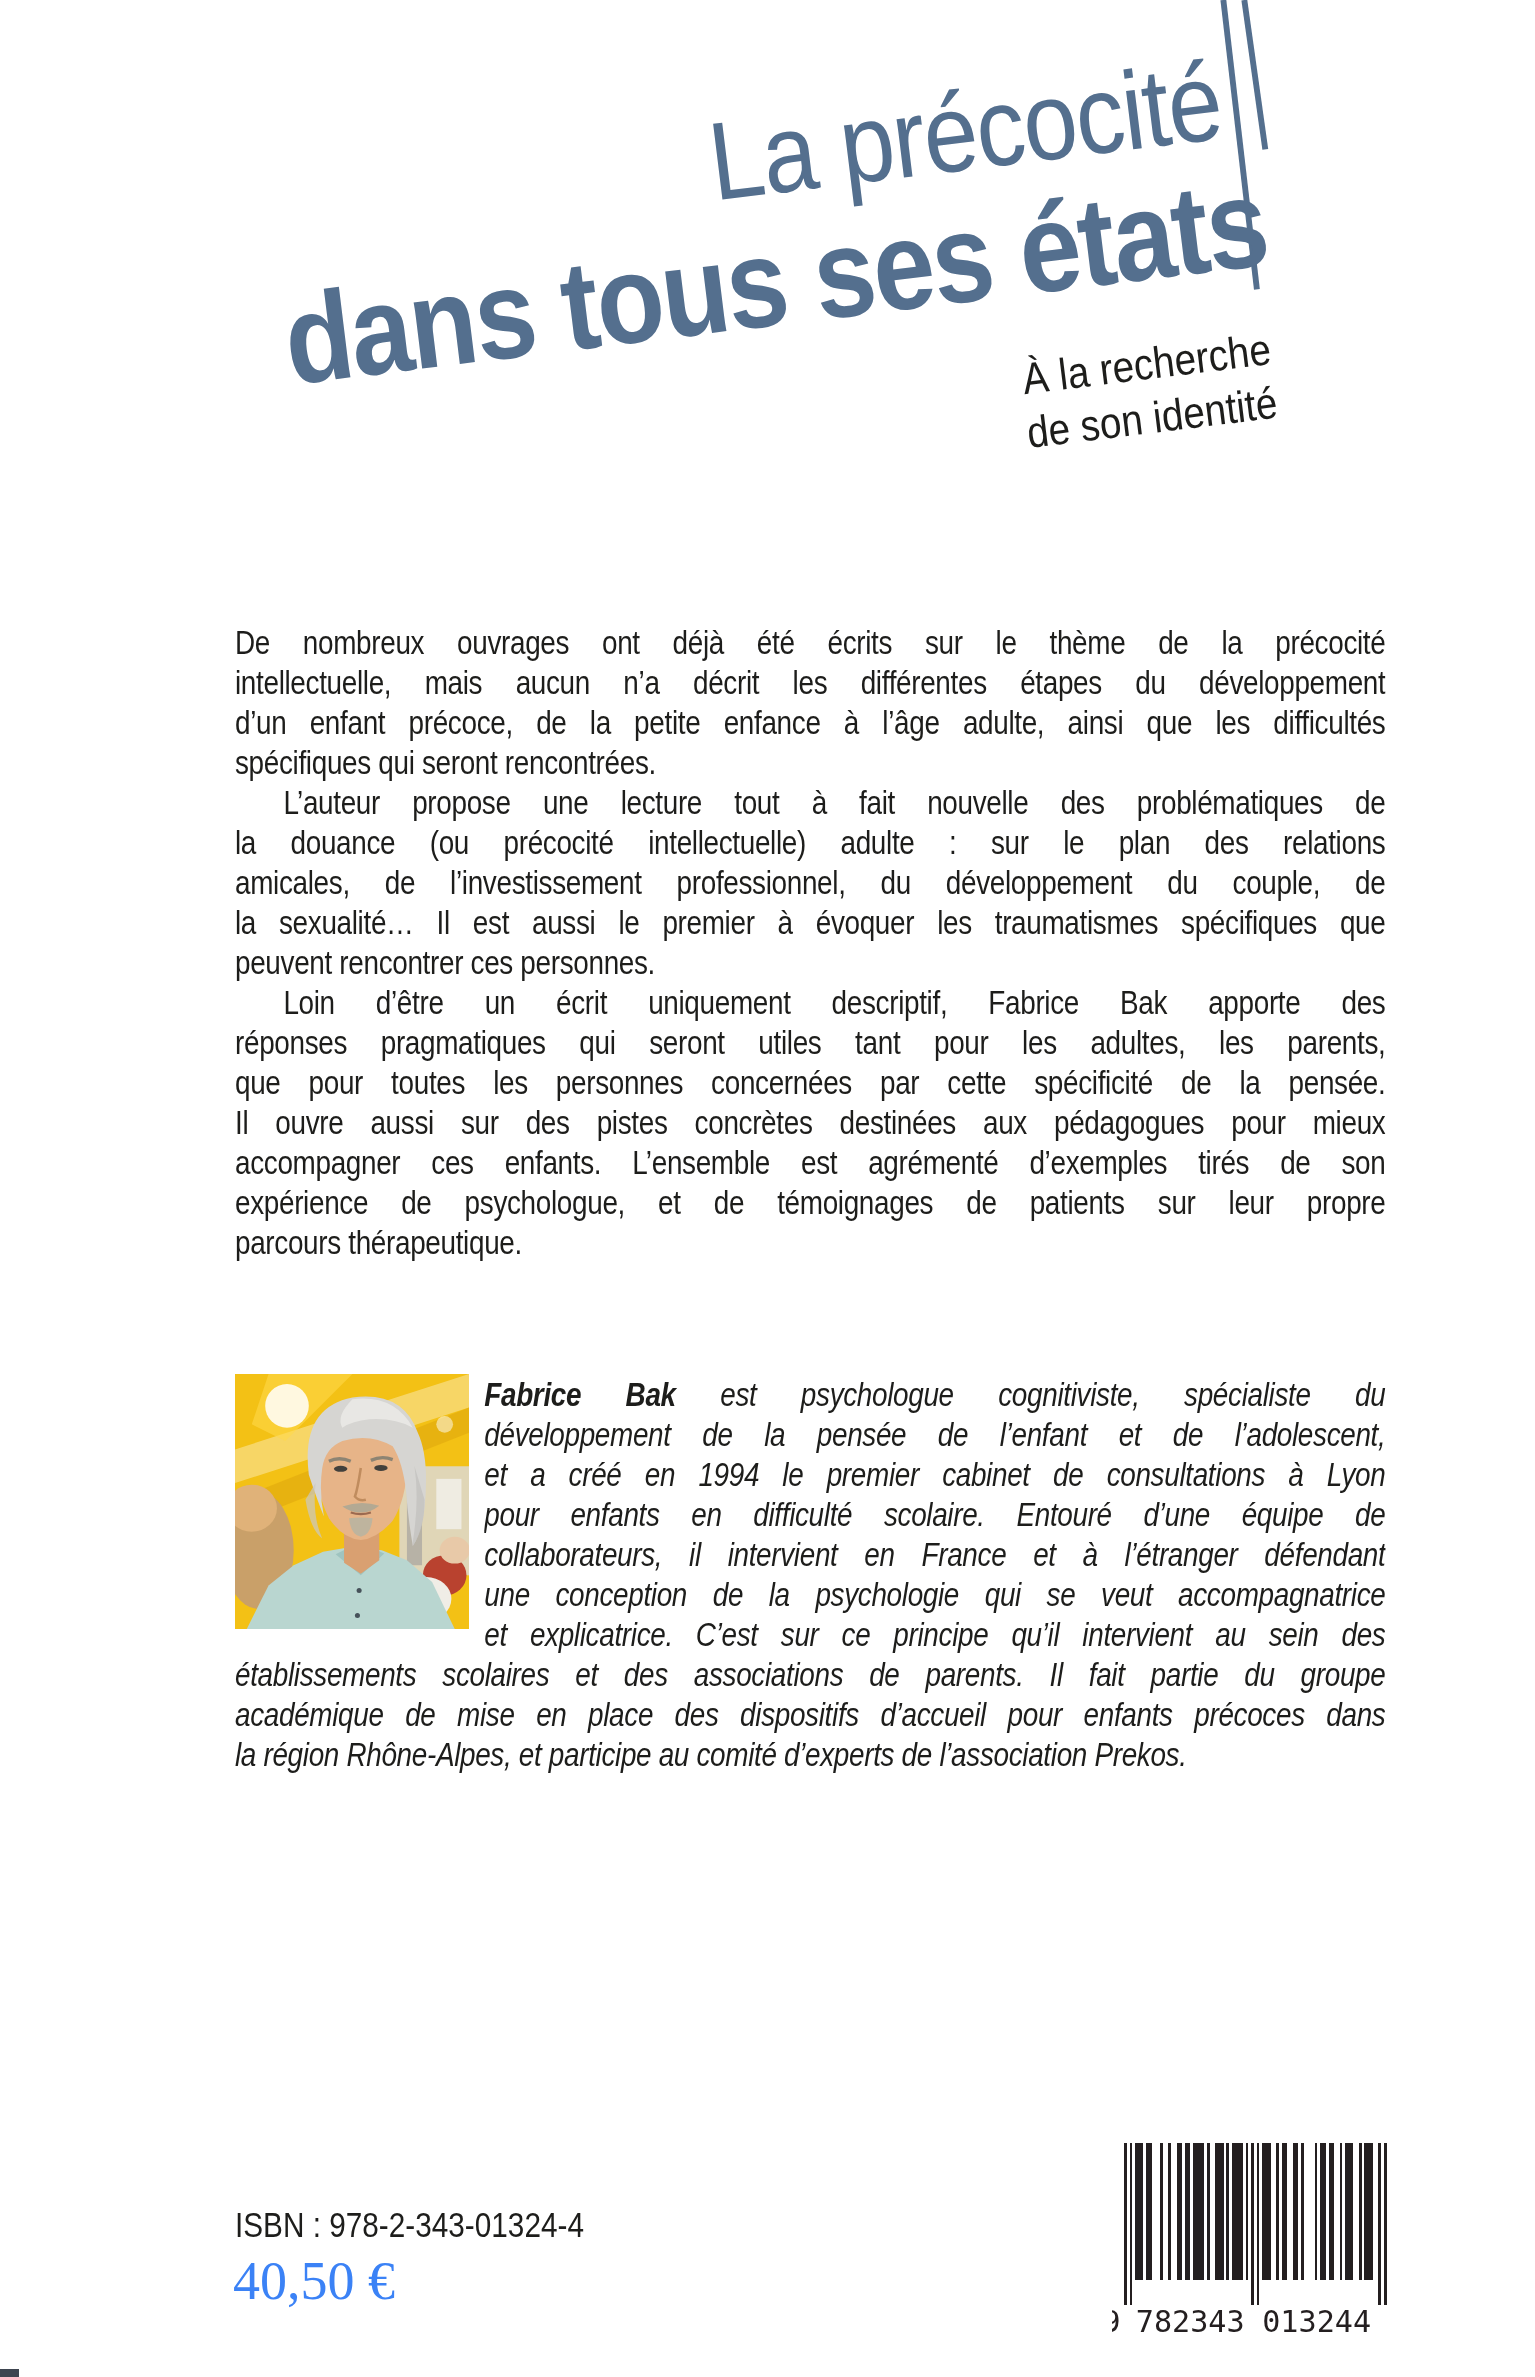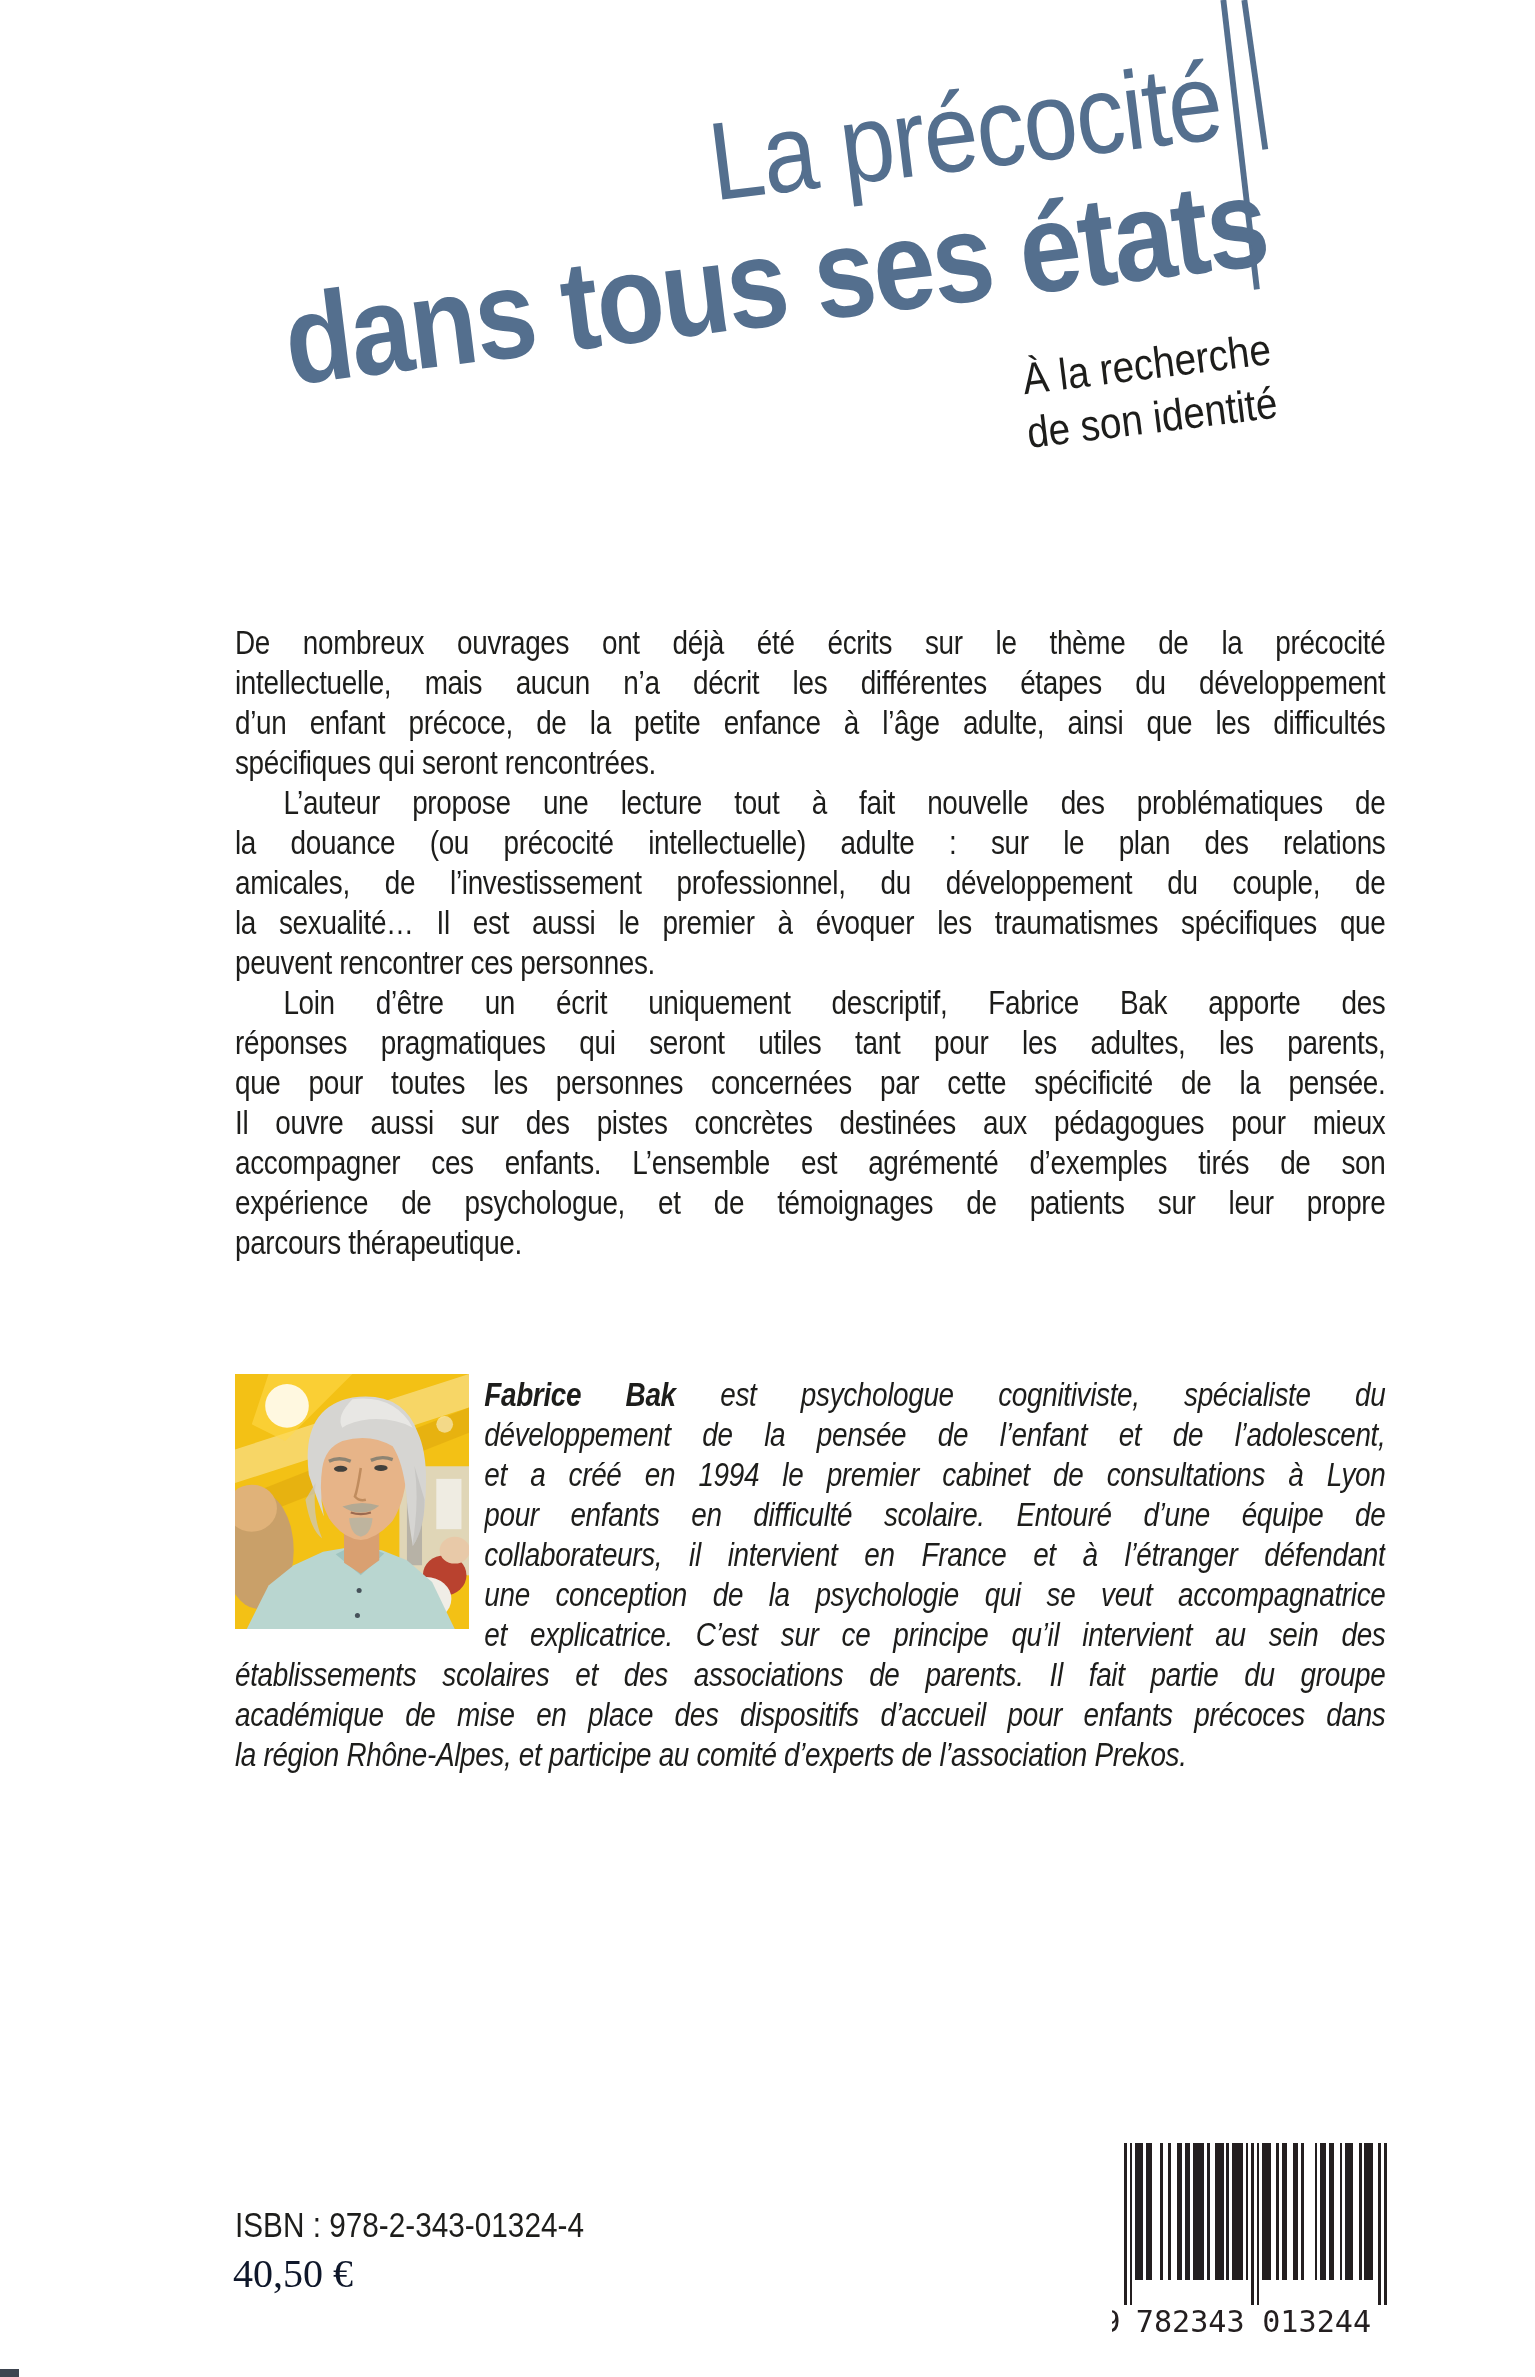--- a/index.html
+++ b/index.html
@@ -45,21 +45,21 @@
   .bio-text b{font-weight:700;}
   #bio-side .jline{margin-left:304px;}
   
   .isbn{
     position:absolute;left:235px;top:2205px;width:755px;
     transform:scaleX(0.85);transform-origin:0 0;
     font-size:35px;letter-spacing:0;color:#1d1d1b;
   }
   .price{
     position:absolute;left:233px;top:2250px;
-    font-family:"Liberation Serif",serif;font-size:40px;color:#0f172a;
+    font-family:"Liberation Serif",serif;font-size:54px;color:#3b82f6;
   }
   .barcode{position:absolute;left:1112px;top:2138px;width:277px;height:206px;background:#fff;}
   .corner-mark{position:absolute;left:0;top:2369px;width:18.5px;height:8.4px;background:#3e4550;}
 </style>
 </head>
 <body>
 
 <div class="page">
 
   <svg class="accent-lines" width="76" height="302" viewBox="0 0 90 360">

